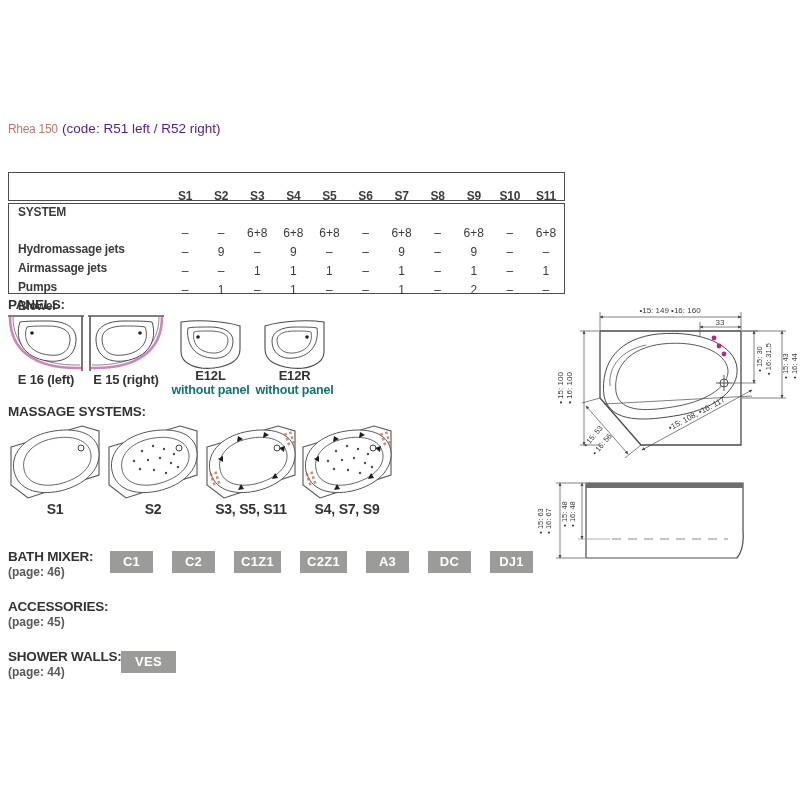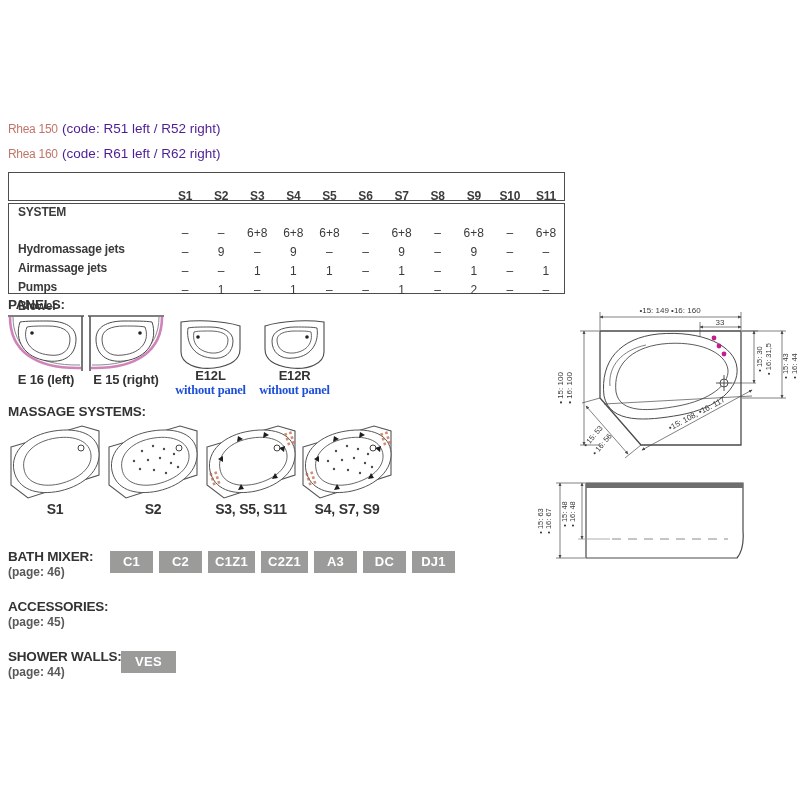--- a/index.html
+++ b/index.html
@@ -24,46 +24,42 @@
   .th.label-col, .td.label-col { text-align:left; padding-left:9px; font-weight:bold; letter-spacing:-0.2px;margin-top:32px; }
   .td { text-align:center; color:#3a3a3a; }
 
   
   .sec-h { position:absolute; left:8px; font-size:13.5px; font-weight:bold; color:#333; letter-spacing:-0.2px; }
   .page-ref { position:absolute; left:8px; font-size:12px; color:#595959;font-weight:bold; }
 
   
   .diagram { position:absolute; }
   .diag-label { position:absolute; font-size:13px; font-weight:bold; color:#333; text-align:center; letter-spacing:-0.2px; }
-  .diag-sub { font-size:12.5px; font-weight:bold; color:#1d4ed8;font-family:Liberation Serif, serif; }
-
-  
-  .tagrow { position:absolute; display:flex; gap:6px;align-items:flex-end; }
+  .diag-sub { font-size:12.5px; font-weight:bold; color:#0f766e; }
+
+  
+  .tagrow { position:absolute; display:flex; gap:19px;align-items:flex-end; }
   .tag { min-width:43px; height:22px; padding:0 7px; background:#9b9b9a; color:#fff;
          font-size:13px; font-weight:bold; text-align:center; line-height:22px; letter-spacing:0.3px; }
   .tagrow.acc .tag { min-width:40px; padding:0 5px; }
   .tagrow.sw .tag { min-width:55px; }
 
   svg { display:block; }
   .dimtxt { font-size:8px; fill:#3b3b3b; }
   .dimtxt-s { font-size:7.5px; fill:#3b3b3b; }
 </style>
 </head>
 <body>
 
 <div id="page">
 
   <div class="titles">
     <div class="title-line">
       <span class="prod-name">Rhea 150</span>
       <span class="prod-code">(code: R51 left / R52 right)</span>
-    </div>
-    <div class="title-line">
-      <span class="prod-name">Rhea 160</span>
-      <span class="prod-code">(code: R61 left / R62 right)</span>
     </div>
   </div>
 
   <div class="spec-table">
     <div class="t-head">
       <div class="trow">
         <div class="th label-col">SYSTEM</div>
         <div class="th">S1</div>
         <div class="th">S2</div>
         <div class="th">S3</div>

